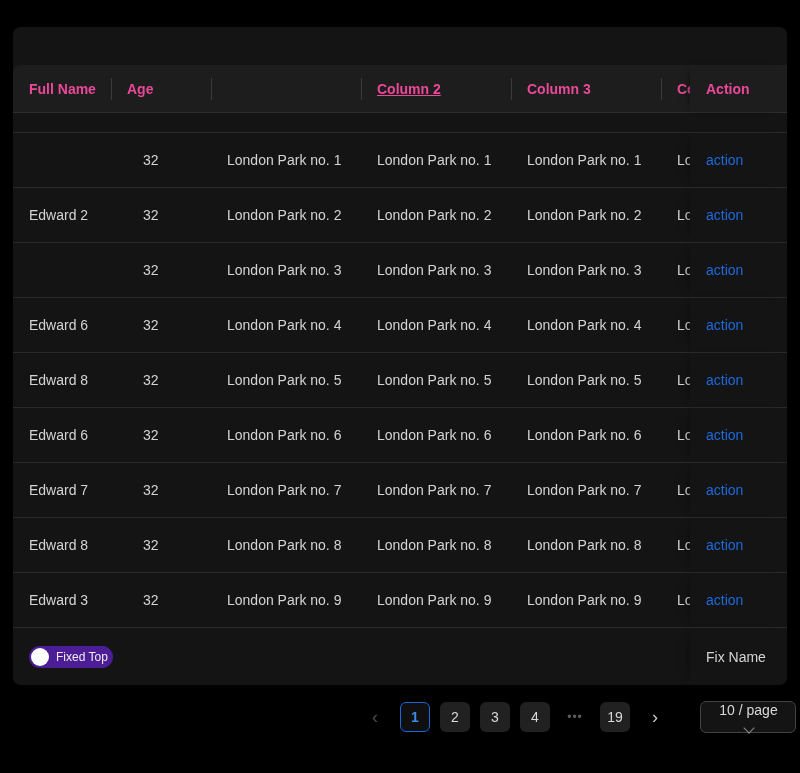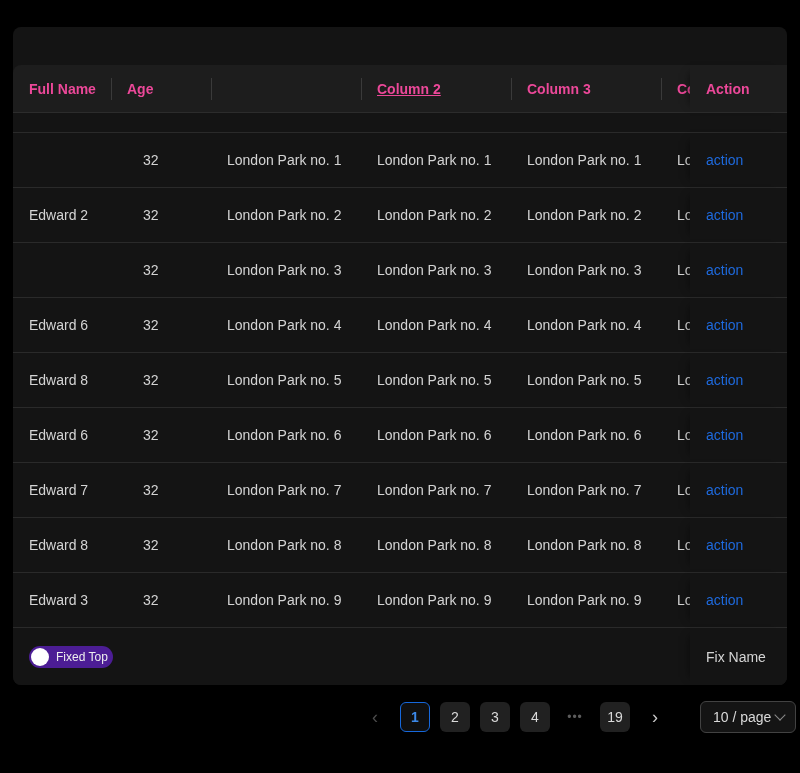--- a/index.html
+++ b/index.html
@@ -210,20 +210,21 @@
     border: 1px solid #424242;
     border-radius: 6px;
     background: #141414;
     color: #d9d9d9;
     font-size: 14px;
     display: flex;
     align-items: center;
     justify-content: space-between;
     padding: 0 11px 0 12px;
     cursor: pointer;
+    flex-direction: column;
   }
   .chevron-down {
     width: 7px;
     height: 7px;
     border-right: 1.5px solid #8a8a8a;
     border-bottom: 1.5px solid #8a8a8a;
     transform: rotate(45deg);
     margin-top: -4px;
   }
 </style>

